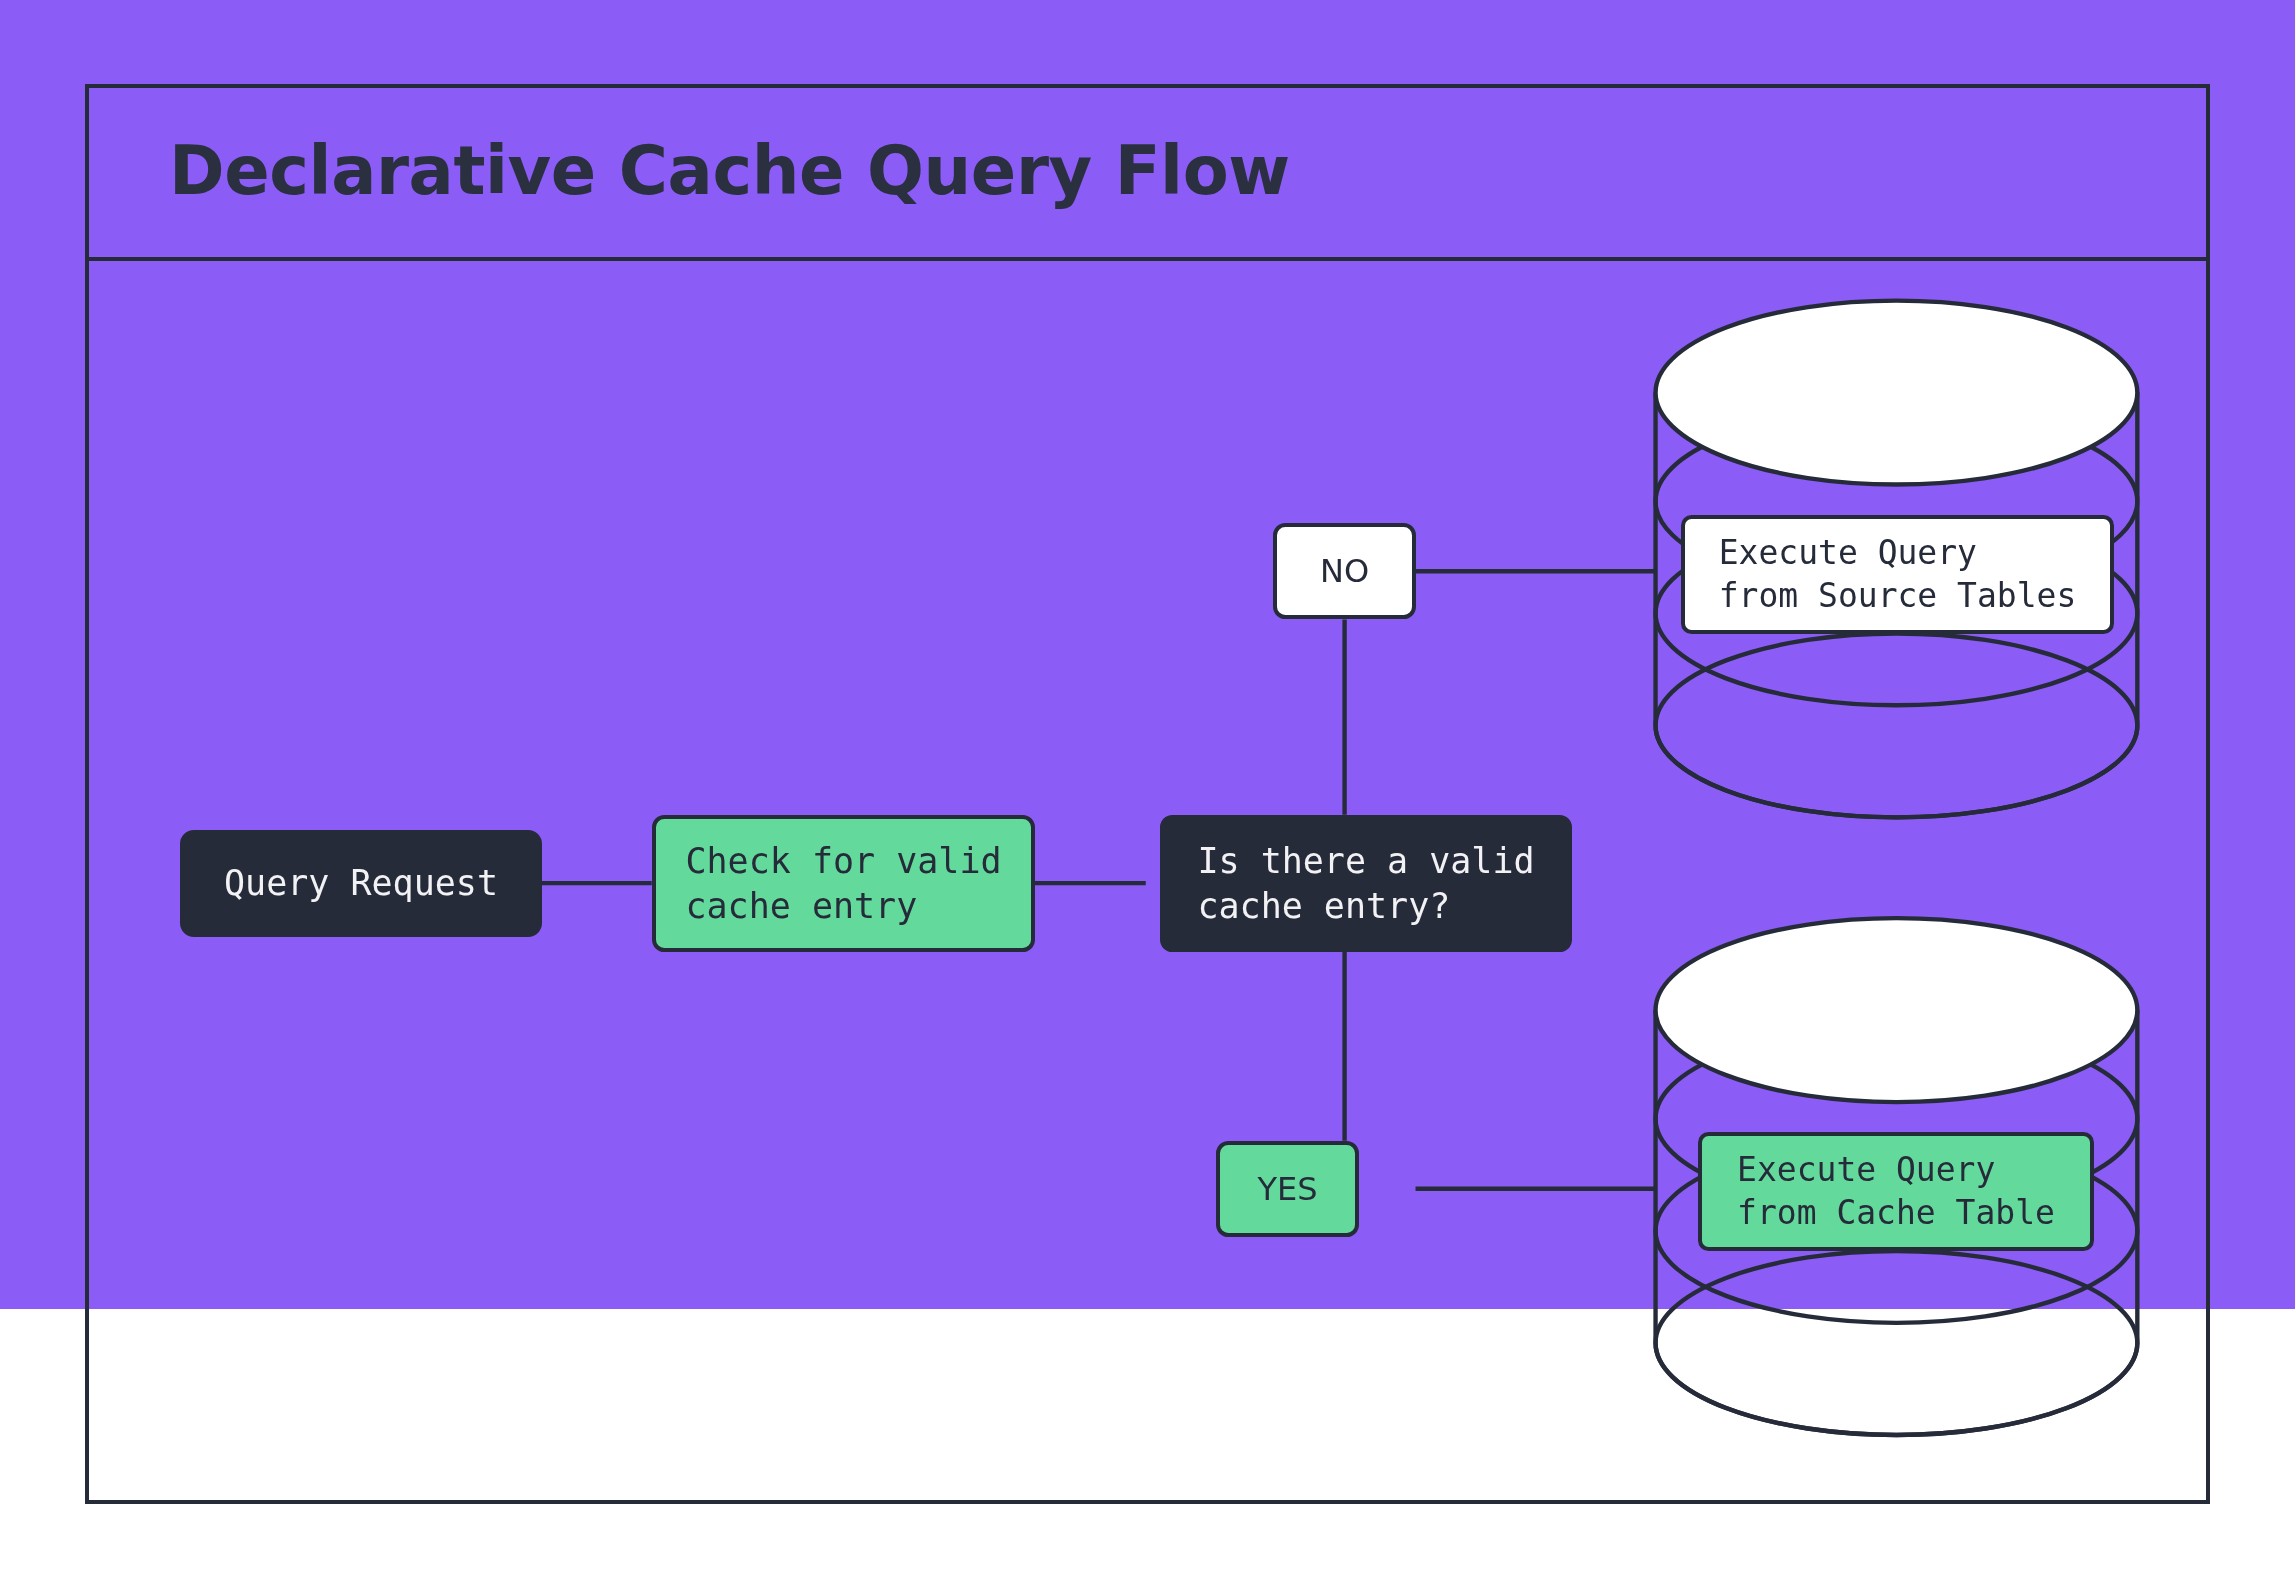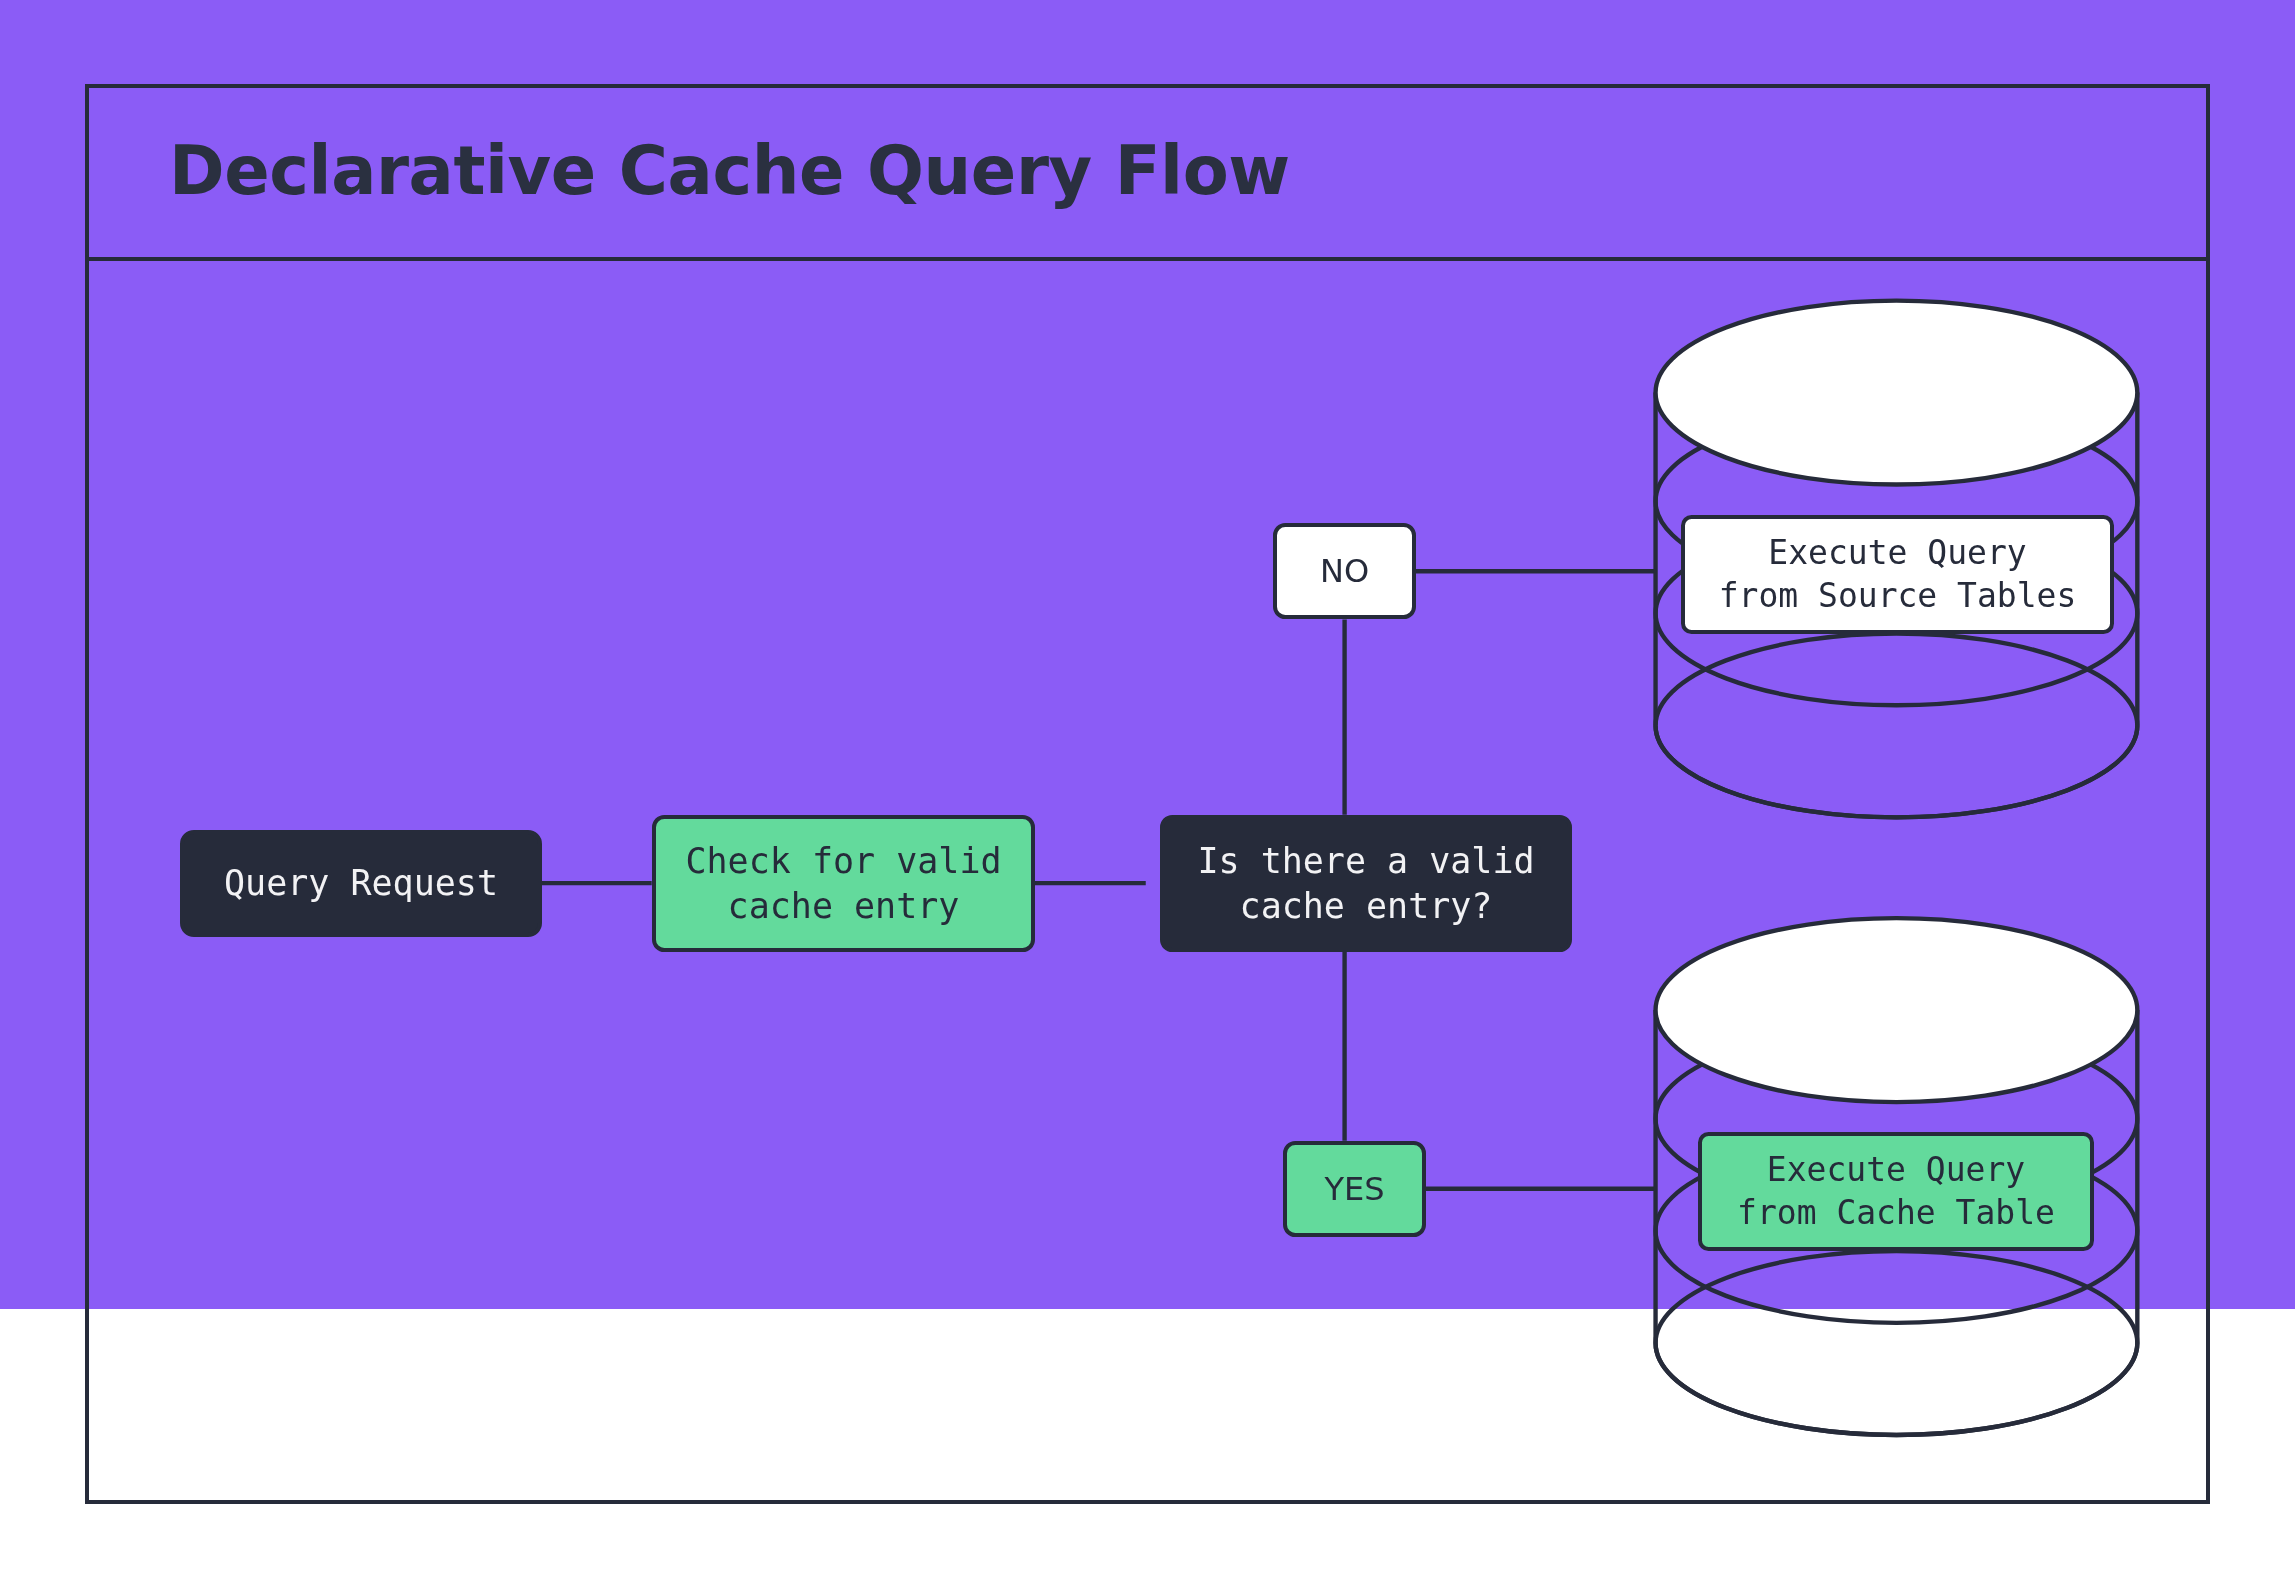--- a/index.html
+++ b/index.html
@@ -66,21 +66,21 @@
     pointer-events: none;
   }
 
   
   .node {
     position: absolute;
     box-sizing: border-box;
     display: flex;
     align-items: center;
     justify-content: center;
-    text-align: center;
+    text-align: left;
     font-family: "DejaVu Sans Mono", monospace;
     line-height: 1.28;
     white-space: pre-line;
   }
 
   .node-dark {
     background: #262B3A;
     color: #F2F2F4;
     border: 4.4px solid #262B3A;
     border-radius: 12.3px;
@@ -117,21 +117,21 @@
     font-size: 35px;
   }
 
   #node-label-no {
     left: 1273px; top: 523px;  width: 143px;  height: 96px;
     font-family: "DejaVu Sans", sans-serif;
     font-size: 32px;
   }
 
   #node-label-yes {
-    left: 1283px; top: 1141px; width: 143px;  height: 96px;
+    left: 1216px; top: 1141px; width: 143px;  height: 96px;
     font-family: "DejaVu Sans", sans-serif;
     font-size: 32px;
   }
 
   #node-exec-source {
     left: 1681px; top: 515px;  width: 433px;  height: 119px;
     font-size: 33px;
     border-radius: 10.5px;
   }
 

